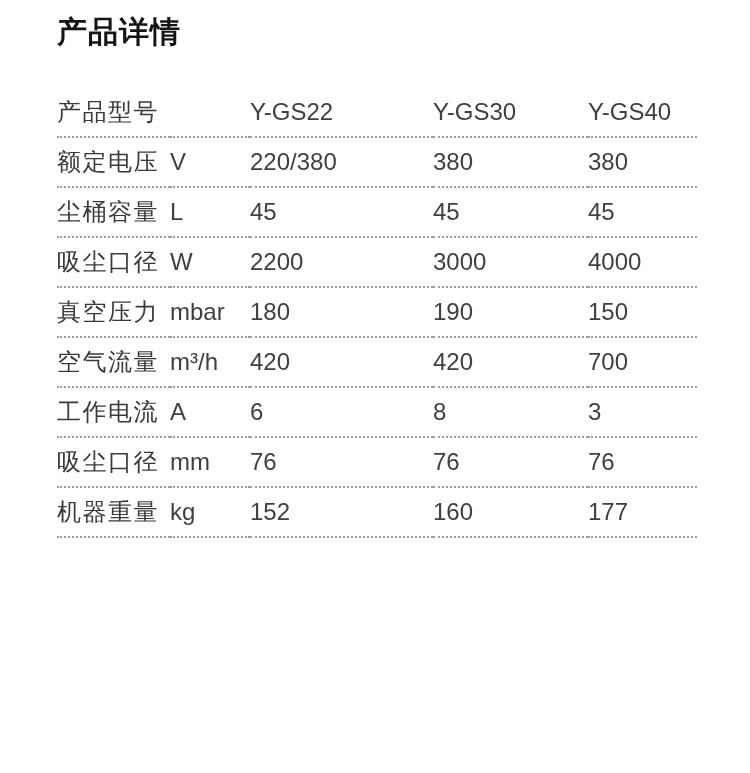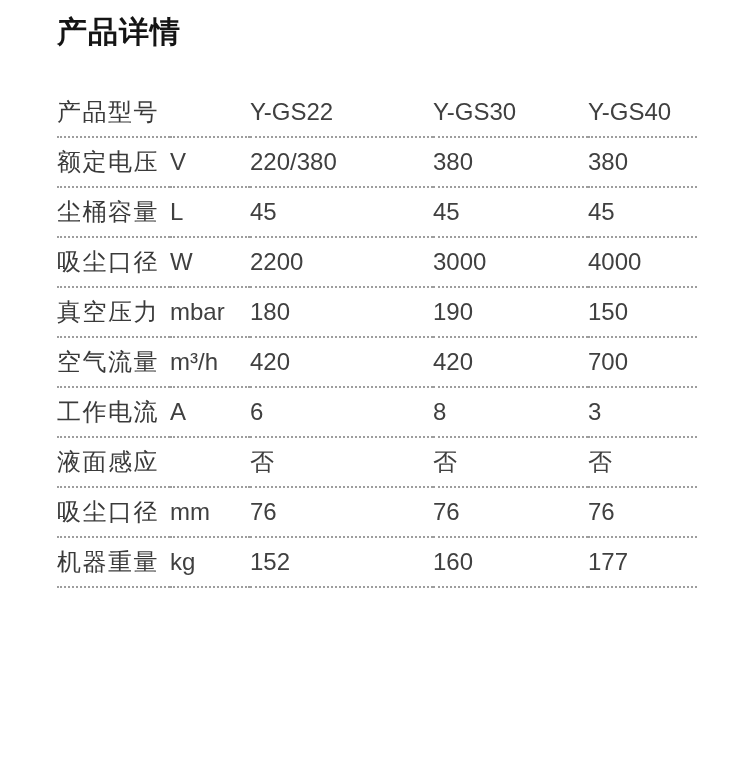--- a/index.html
+++ b/index.html
@@ -127,27 +127,20 @@
 
       <tr>
         <td class="label">工作电流</td>
         <td class="unit">A</td>
         <td class="val">6</td>
         <td class="val">8</td>
         <td class="val">3</td>
       </tr>
 
 
-      <tr>
-        <td class="label">液面感应</td>
-        <td class="unit"></td>
-        <td class="val">否</td>
-        <td class="val">否</td>
-        <td class="val">否</td>
-      </tr>
 
       <tr>
         <td class="label">吸尘口径</td>
         <td class="unit">mm</td>
         <td class="val">76</td>
         <td class="val">76</td>
         <td class="val">76</td>
       </tr>
 
       <tr>

